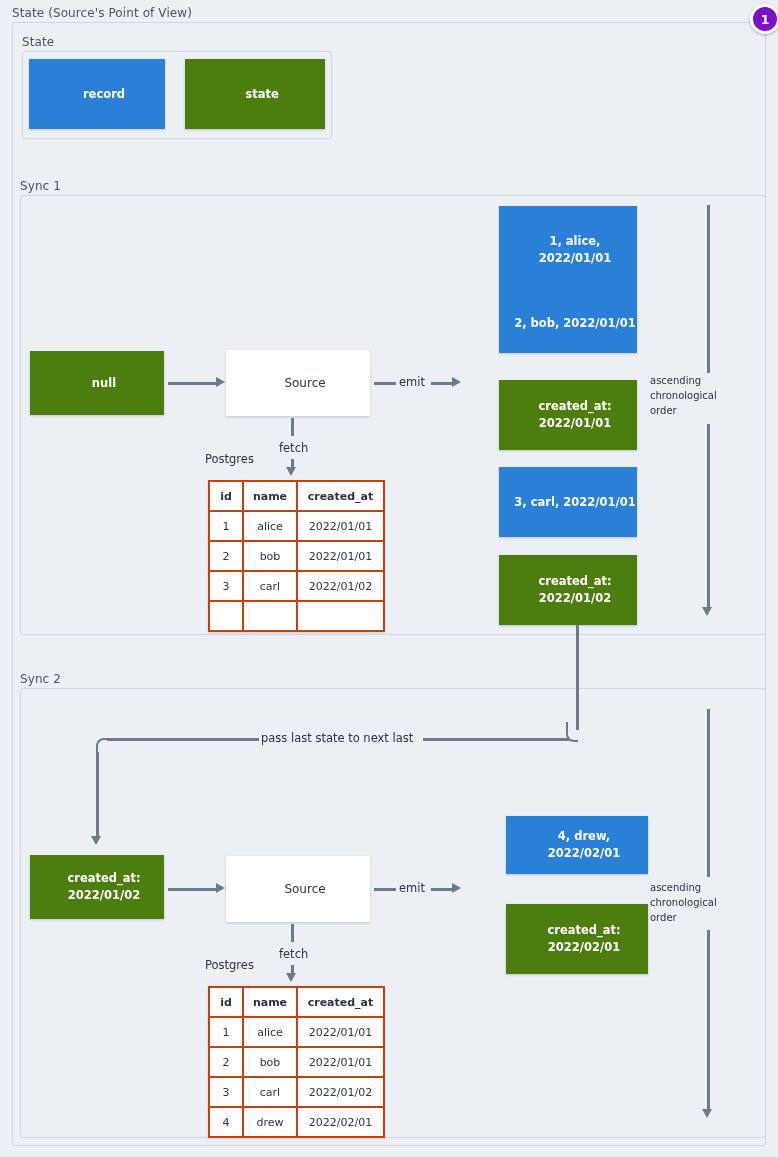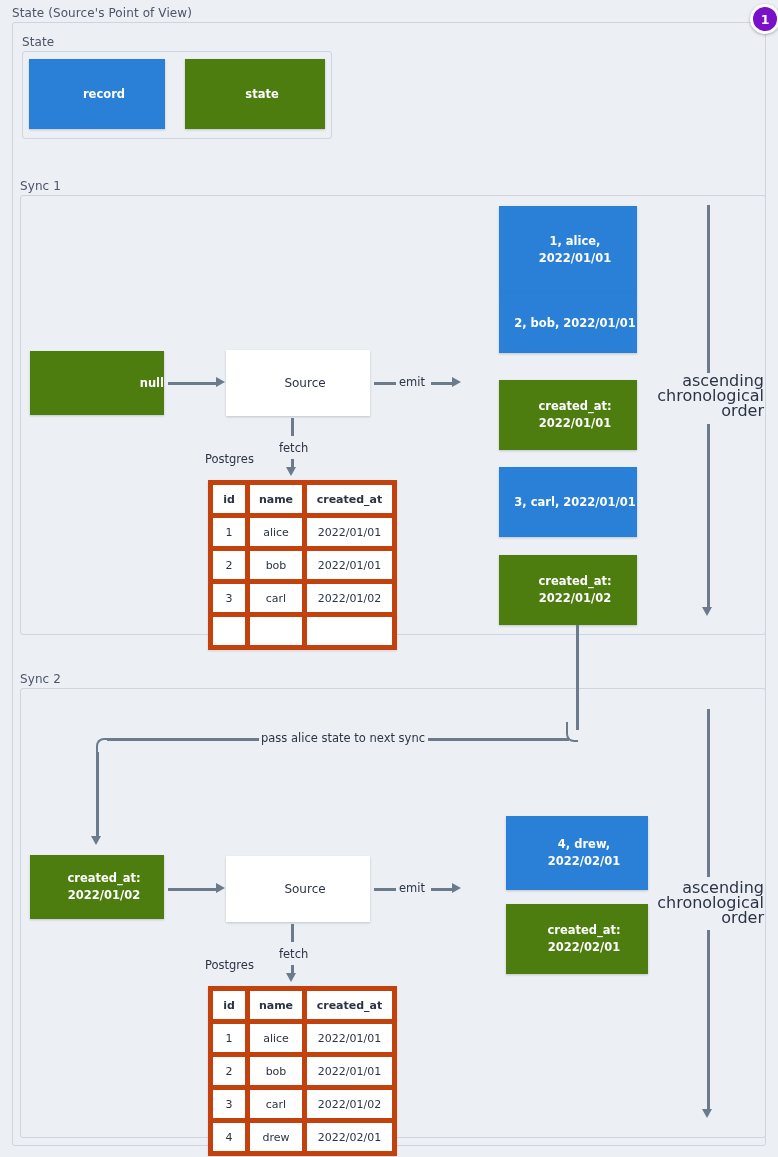--- a/index.html
+++ b/index.html
@@ -89,24 +89,24 @@
   .edge-label {
     position: absolute;
     font-size: 11.5px;
     color: #2b3445;
     background: #eceff4;
     padding: 0 3px;
     white-space: nowrap;
   }
   .side-label {
     position: absolute;
-    font-size: 16px;
+    font-size: 10px;
     line-height: 15px;
     color: #2b3445;
-    text-align: right;
+    text-align: left;
     white-space: nowrap;
   }
   .small-label {
     position: absolute;
     font-size: 11.5px;
     color: #2b3445;
     white-space: nowrap;
   }
 
   
@@ -118,21 +118,21 @@
 
   
   table.db {
     position: absolute;
     border-collapse: collapse;
     background: #ffffff;
     font-size: 11px;
     box-shadow: 0 1px 2px rgba(40,50,70,.15);
   }
   table.db td, table.db th {
-    border: 5px solid #c2410c;
+    border: 2px solid #c2410c;
     padding: 0;
     height: 28px;
     text-align: center;
     color: #2b3445;
     font-weight: normal;
     background: #ffffff;
   }
   table.db th { font-weight: bold; }
   table.db .c-id   { width: 32px; }
   table.db .c-name { width: 52px; }
@@ -169,21 +169,21 @@
 <div class="node record" style="left:29px; top:59px; width:136px; height:70px;">
   <span>record</span>
 </div>
 <div class="node state" style="left:185px; top:59px; width:140px; height:70px;">
   <span>state</span>
 </div>
 
 <div class="group-label" style="left:20px; top:179px;">Sync 1</div>
 <div class="group-box" style="left:20px; top:195px; width:746px; height:440px;"></div>
 
-<div class="node state" style="left:30px; top:351px; width:134px; height:64px;justify-content:flex-end;">
+<div class="node state" style="left:30px; top:351px; width:134px; height:64px;">
   <span>null</span>
 </div>
 
 <div class="hline" style="left:168px; top:382px; width:48px;"></div>
 <div class="arrow-r" style="left:216px; top:377px;"></div>
 
 <div class="node plain" style="left:226px; top:350px; width:144px; height:66px;">
   <span>Source</span>
 </div>
 
@@ -259,21 +259,21 @@
 <div class="arrow-d" style="left:702px; top:607px;"></div>
 
 <div class="group-label" style="left:20px; top:672px;">Sync 2</div>
 <div class="group-box" style="left:20px; top:688px; width:746px; height:450px;"></div>
 
 <div class="vline" style="left:576px; top:625px; height:105px;"></div>
 <div class="elbow" style="left:566px; top:722px; width:12px; height:20px;
             border-top:none; border-right:none; border-left-width:2.5px; border-bottom-width:2.5px;
             border-bottom-left-radius:8px;"></div>
 <div class="hline" style="left:423px; top:738px; width:146px;"></div>
-<div class="edge-label" style="left:258px; top:731px;">pass alice state to next sync</div>
+<div class="edge-label" style="left:258px; top:731px;">pass last state to next last</div>
 <div class="hline" style="left:107px; top:738px; width:152px;"></div>
 <div class="elbow" style="left:96px; top:738px; width:12px; height:20px;
             border-top-width:2.5px; border-left-width:2.5px; border-right:none; border-bottom:none;
             border-top-left-radius:8px;"></div>
 <div class="vline" style="left:96px; top:752px; height:87px;"></div>
 <div class="arrow-d" style="left:91px; top:836px;"></div>
 
 <div class="node state" style="left:30px; top:855px; width:134px; height:64px; flex-direction:column;">
   <span>created_at:</span>
   <span>2022/01/02</span>
@@ -323,21 +323,21 @@
       <td>2022/01/02</td>
     </tr>
     <tr>
       <td>4</td>
       <td>drew</td>
       <td>2022/02/01</td>
     </tr>
   </tbody>
 </table>
 
-<div class="node record" style="left:506px; top:816px; width:142px; height:74px;">
+<div class="node record" style="left:506px; top:816px; width:142px; height:58px;">
   <span>4, drew, 2022/02/01</span>
 </div>
 <div class="node state" style="left:506px; top:904px; width:142px; height:70px; flex-direction:column;">
   <span>created_at:</span>
   <span>2022/02/01</span>
 </div>
 
 <div class="vline" style="left:707px; top:709px; height:168px;"></div>
 <div class="side-label" style="left:650px; top:880px; width:114px;">
   <div>ascending</div>

